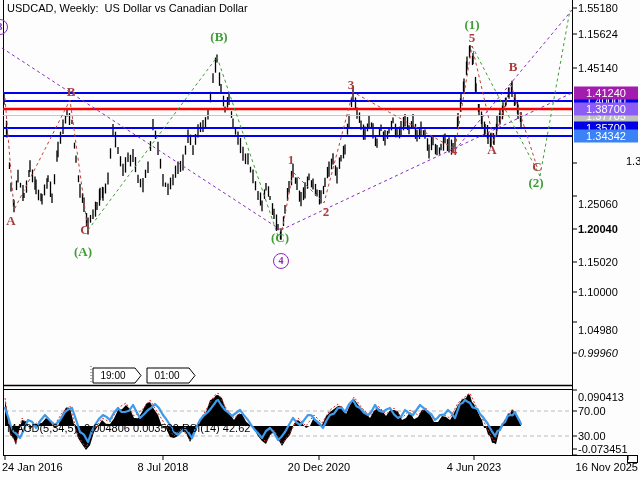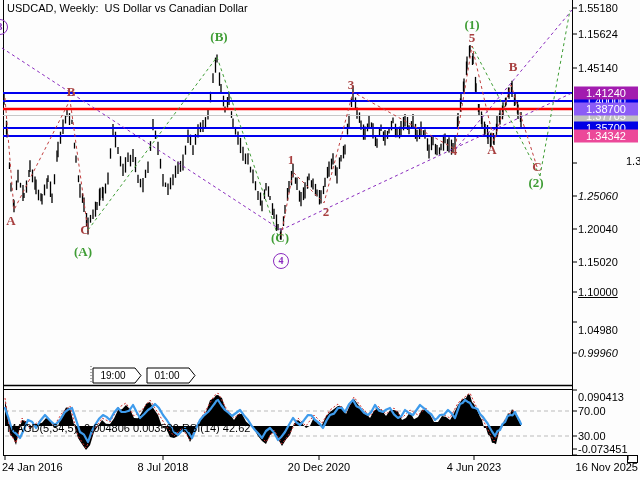--- a/index.html
+++ b/index.html
@@ -343,32 +343,32 @@
         <line x1="474" y1="455.5" x2="474" y2="460" stroke="#000"></line>
         <line x1="628" y1="455.5" x2="628" y2="460" stroke="#000"></line>
       </g>
     </svg>
 
   <div id="labels">
       <div class="axlab" style="top: 8px;">1.55180</div>
       <div class="axlab" style="top: 34px;">1.15624</div>
       <div class="axlab" style="top: 68px;">1.45140</div>
       <div class="axlab" style="top: 161px; margin-left: 48px;">1.30080</div>
-      <div class="axlab" style="top: 196px; font-style: italic;">1.25060</div>
-      <div class="axlab" style="top: 229px;">1.20040</div>
+      <div class="axlab" style="top: 204px;">1.25060</div>
+      <div class="axlab" style="top: 229px; font-weight: bold;">1.20040</div>
       <div class="axlab" style="top: 262px;">1.15020</div>
-      <div class="axlab" style="top: 292px; text-decoration: underline;">1.10000</div>
+      <div class="axlab" style="top: 292px;">1.10000</div>
       <div class="axlab" style="top: 330px;">1.04980</div>
       <div class="axlab" style="top: 353px; font-style: italic;">0.99960</div>
       <div class="hilab" style="top: 93px; background: #a21caf; z-index: 16;">1.41240</div>
       <div class="hilab" style="top: 101px; background: rgb(0, 0, 230); z-index: 13;">1.40000</div>
       <div class="hilab" style="top: 109px; background: #8b5cf6; z-index: 15;">1.38700</div>
       <div class="hilab" style="top: 116px; background: rgb(192, 192, 192); z-index: 11;">1.37705</div>
       <div class="hilab" style="top: 128px; background: rgb(0, 0, 230); z-index: 12;">1.35700</div>
-      <div class="hilab" style="top: 136px; background: #ec4899; z-index: 14;">1.34342</div>
+      <div class="hilab" style="top: 136px; background: #3b82f6; z-index: 14;">1.34342</div>
       <div class="axlab" style="top: 397px;">0.090413</div>
       <div class="axlab" style="top: 411px;">70.00</div>
       <div class="axlab" style="top: 436px;">30.00</div>
       <div class="axlab" style="top: 449px;">-0.073451</div>
       <div class="datelab" style="top: 461px; left: 2px;">24 Jan 2016</div>
       <div class="datelab" style="top: 461px; left: 163px; transform: translateX(-50%);">8 Jul 2018</div>
       <div class="datelab" style="top: 461px; left: 319px; transform: translateX(-50%);">20 Dec 2020</div>
       <div class="datelab" style="top: 461px; left: 474px; transform: translateX(-50%);">4 Jun 2023</div>
       <div class="datelab" style="top: 461px; right: 2px;">16 Nov 2025</div>
       <div class="wave wred" style="left: 11px; top: 221px;">A</div>

